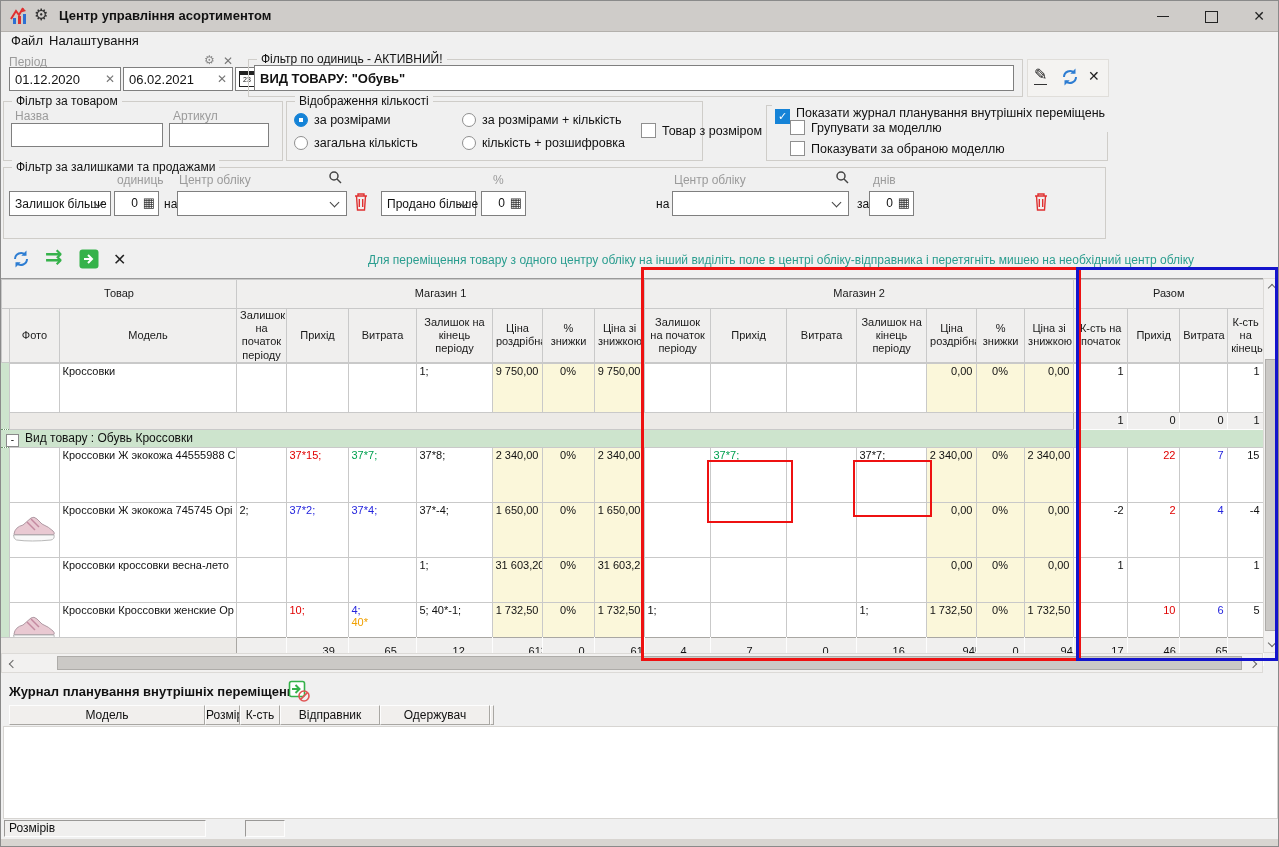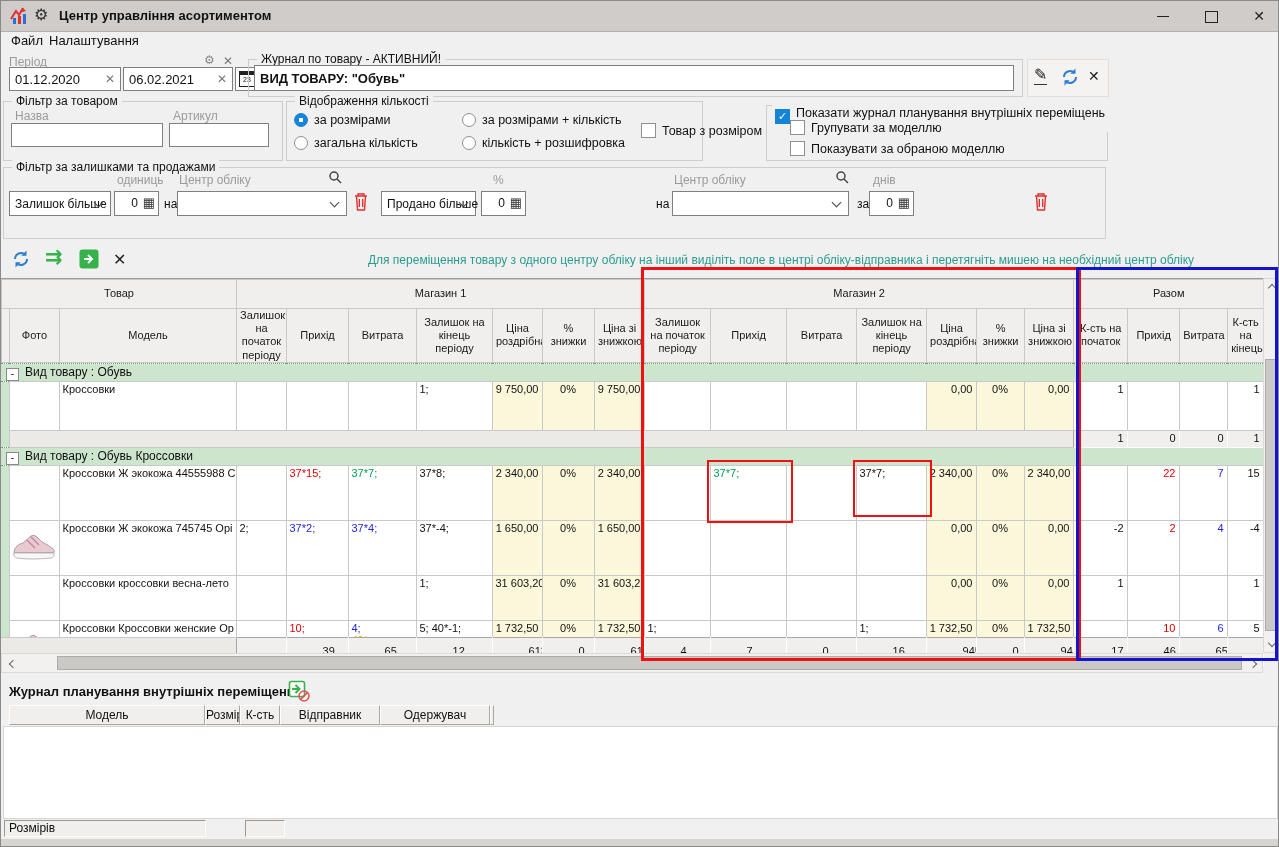--- a/index.html
+++ b/index.html
@@ -104,21 +104,21 @@
     <span class="abs xg" style="right:5px;top:4px;">✕</span>
   </div>
   <div class="tbox" style="left:234px;top:66px;width:24px;height:24px;">
     <div class="abs" style="left:3px;top:3px;width:16px;height:16px;border:1.5px solid #222;box-sizing:border-box;">
       <div style="height:3px;background:#222;"></div>
       <div style="font-size:7px;text-align:center;line-height:9px;">23</div>
     </div>
   </div>
 
   <div class="gb" style="left:247px;top:58px;width:773px;height:36px;">
-    <span class="gb-label">Журнал по товару - АКТИВНИЙ!</span>
+    <span class="gb-label">Фільтр по одиниць - АКТИВНИЙ!</span>
   </div>
   <div class="tbox" style="left:253px;top:64px;width:760px;height:26px;">
     <span class="val boldval">ВИД ТОВАРУ: "Обувь"</span>
   </div>
   <div class="abs" style="left:1026px;top:58px;width:80px;height:36px;background:#f4f3f1;border:1px solid #e0deda;">
     <span class="abs" style="left:6px;top:5px;font-size:16px;border-bottom:1.5px solid #333;">✎</span>
     <span class="abs" style="left:32px;top:7px;">
       <svg width="20" height="20" viewBox="0 0 20 20">
           <path d="M4 10a6 6 0 0 1 10.2-4.2" fill="none" stroke="#2d7dd2" stroke-width="2"></path>
           <path d="M15.5 1.5v5.2h-5.2z" fill="#2d7dd2"></path>
@@ -320,23 +320,20 @@
             <col style="width:70px">
             <col style="width:50px">
             <col style="width:48px">
             <col style="width:49px">
             <col style="width:54px">
             <col style="width:52px">
             <col style="width:48px">
             <col style="width:36px">
           </colgroup>
           <tbody>
-            <tr class="grp" style="height:16px">
-              <td colspan="21"><span class="minus">-</span>Вид товару : Обувь</td>
-            </tr>
             <tr style="height:49px">
               <td class="ind"></td>
               <td class="photo"></td>
               <td class="model">Кроссовки</td>
               <td class="al"><span style=""></span></td>
               <td class="al"><span style=""></span></td>
               <td class="al"><span style=""></span></td>
               <td class="al"><span style="">1;</span></td>
               <td class="yel ar"><span style="">9 750,00</span></td>
               <td class="yel ac"><span style="">0%</span></td>

